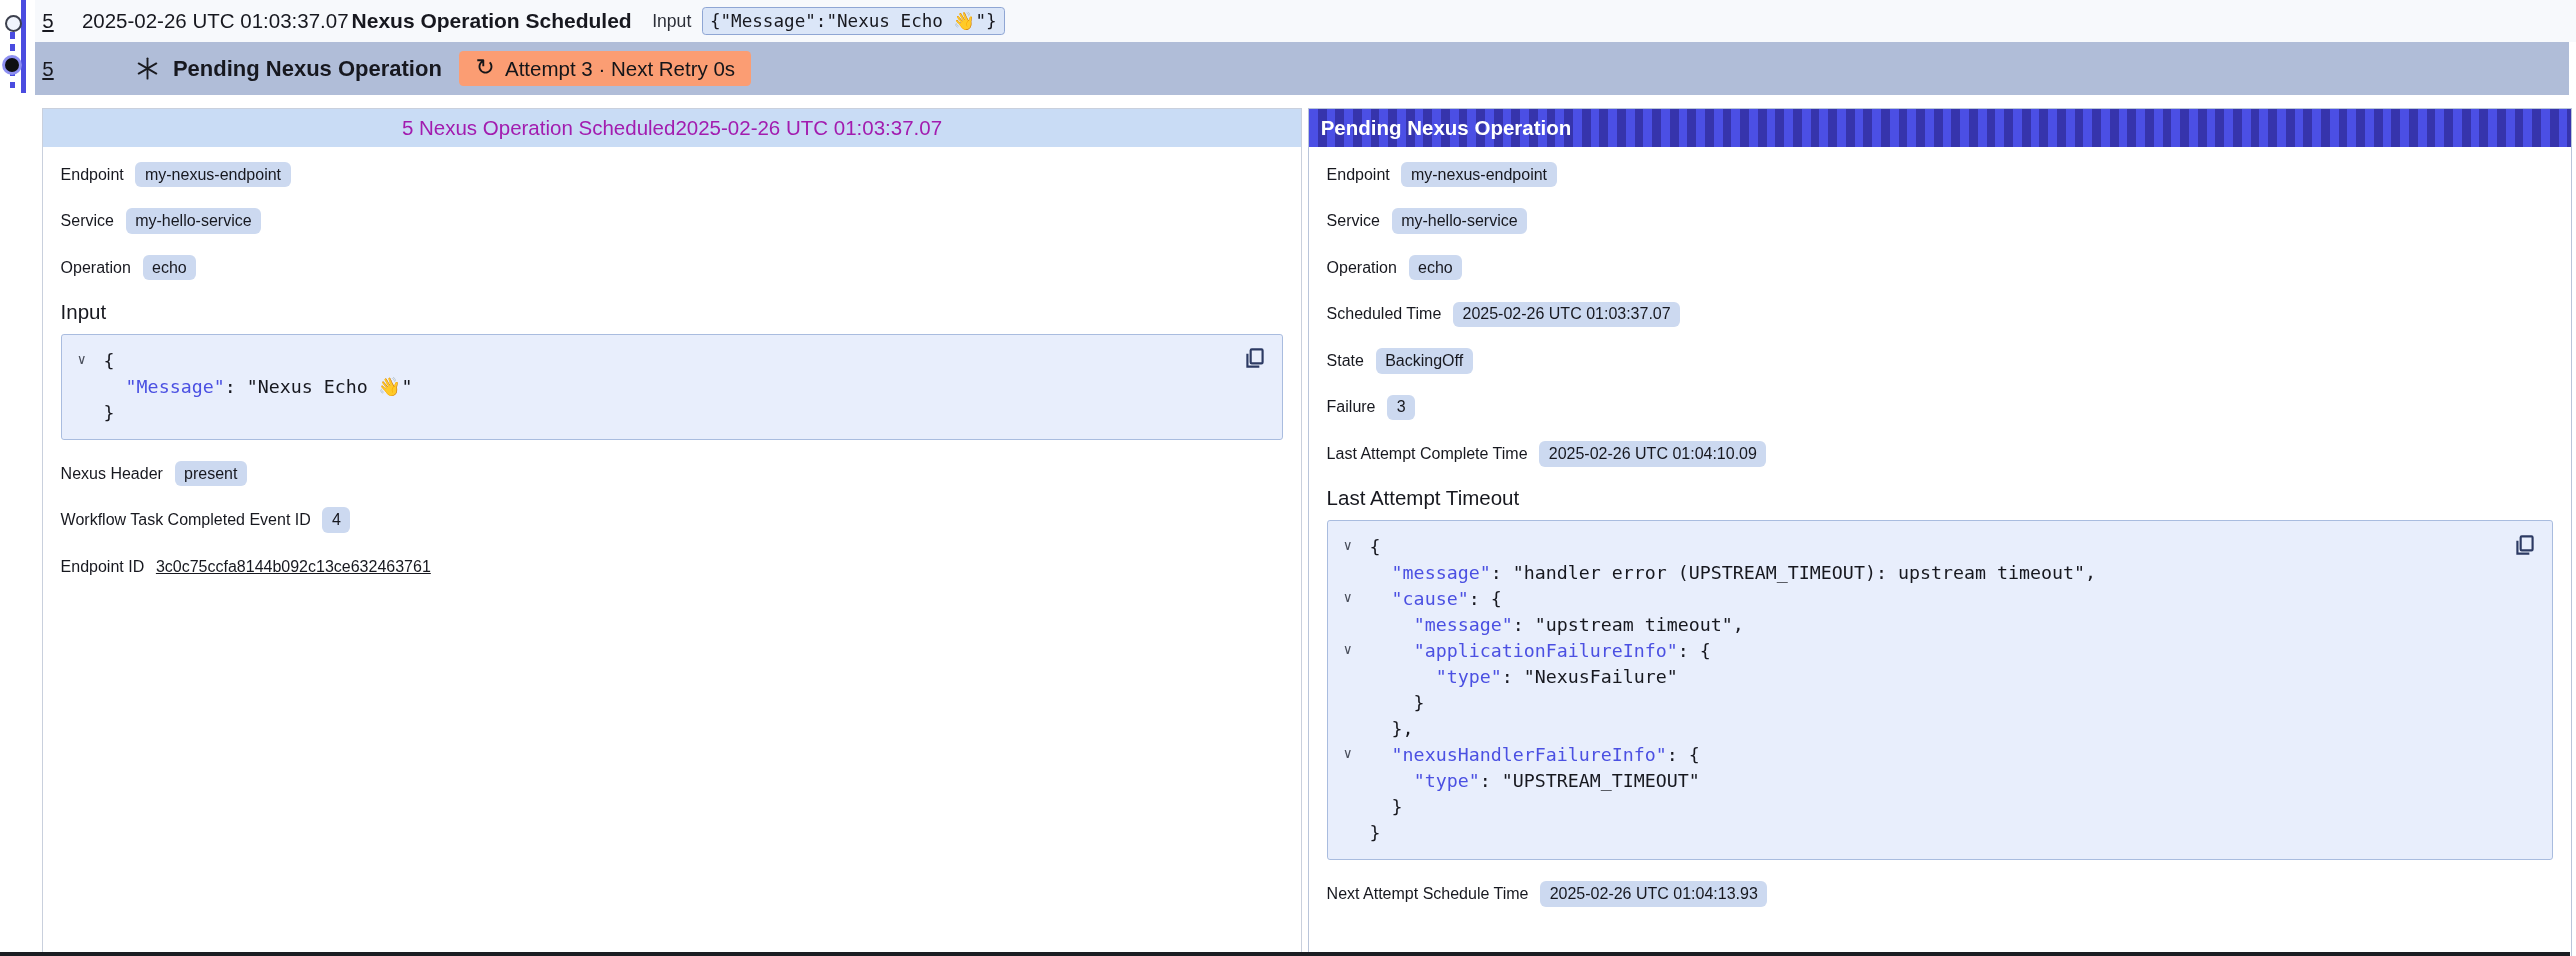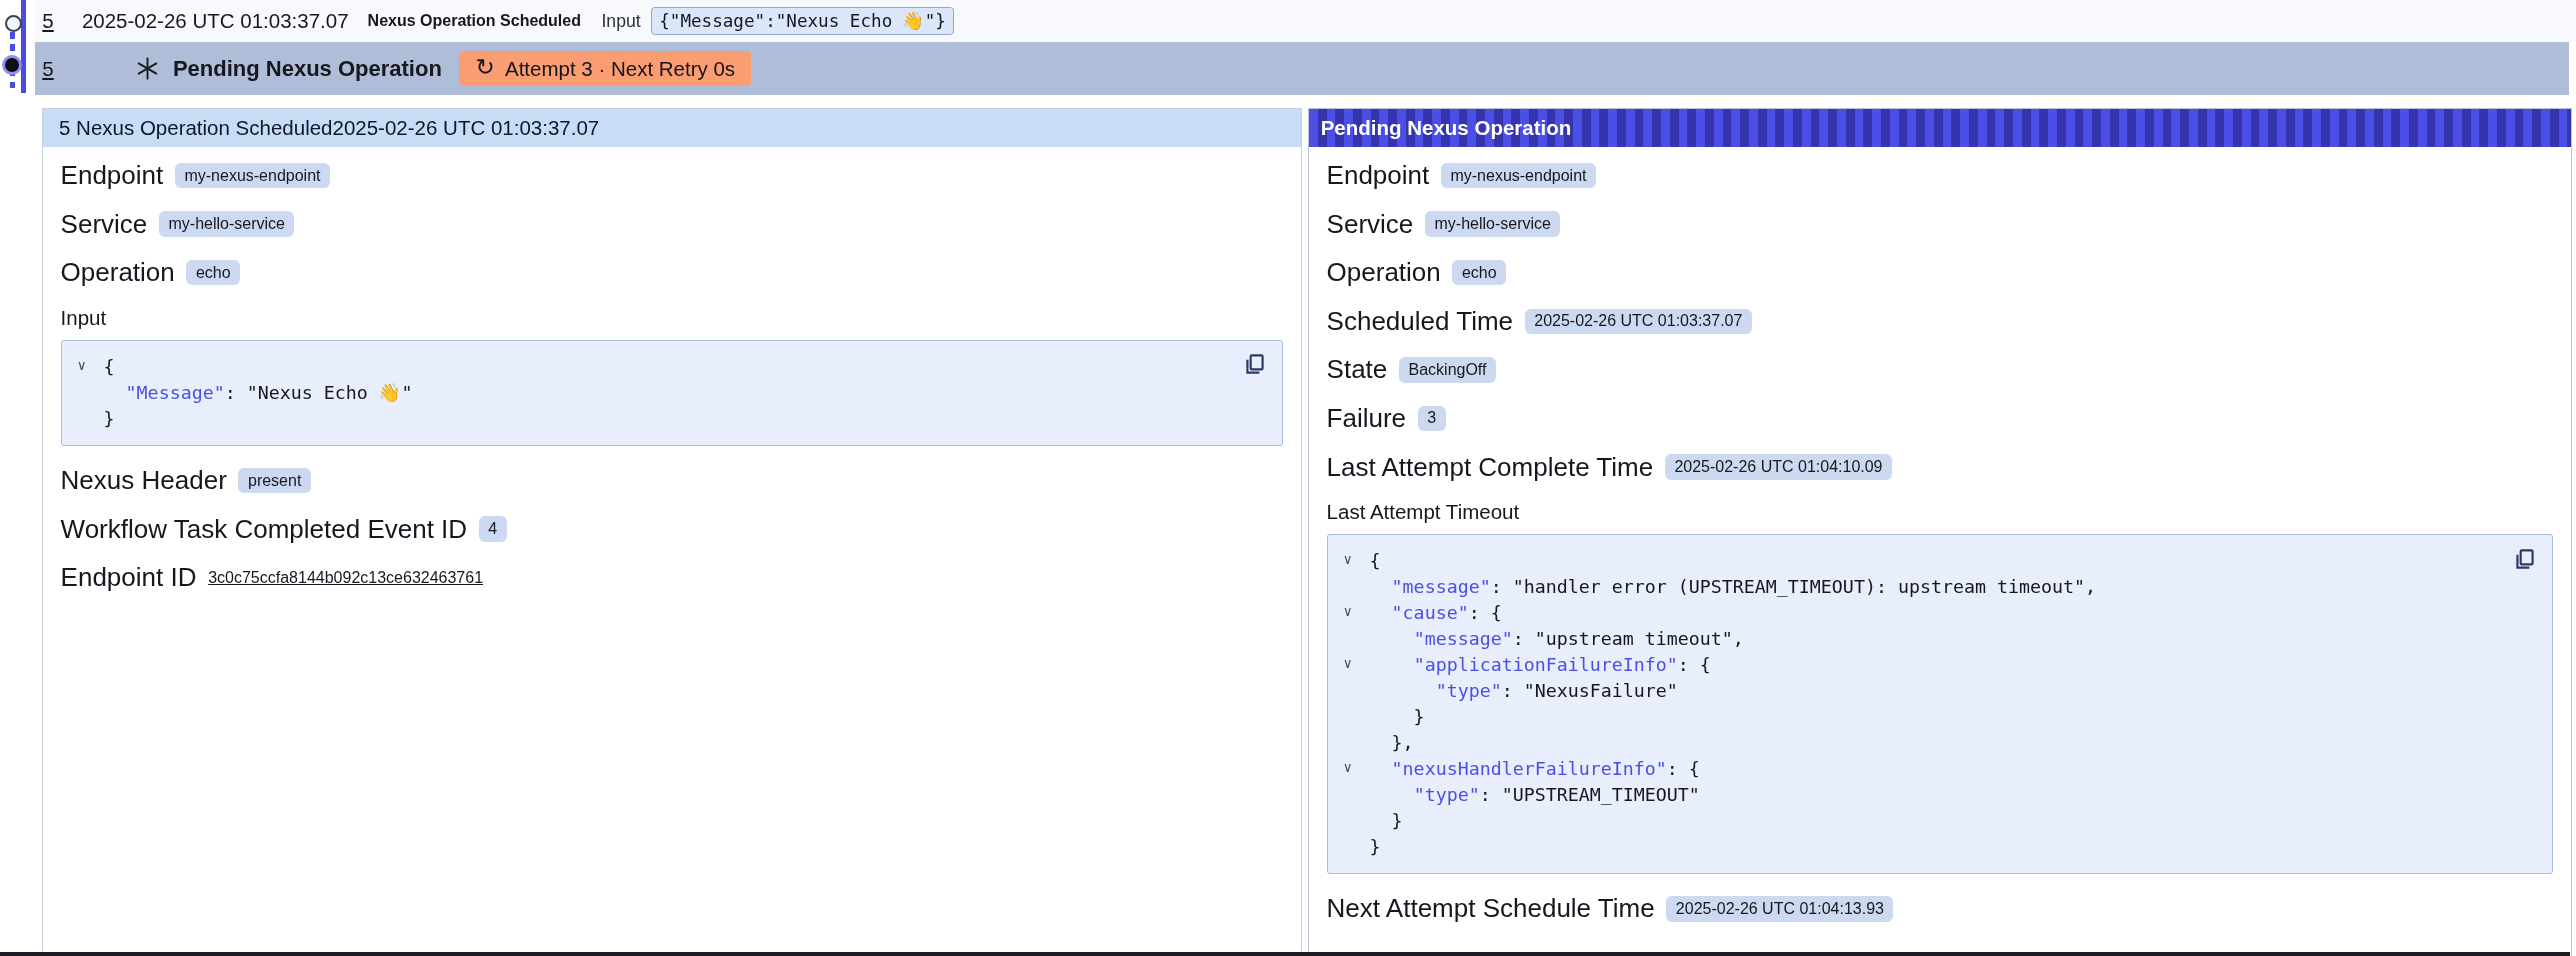--- a/index.html
+++ b/index.html
@@ -24,42 +24,42 @@
   .tl-circle-filled{position:absolute;left:5.1px;top:58px;width:14px;height:14px;border-radius:50%;
     background:#0e0f12;box-shadow:0 0 0 2.9px #8e90f2;}
 
   
   .row1{position:absolute;left:35px;top:0;width:2541px;height:42px;background:var(--row1-bg);
     display:flex;align-items:center;padding-left:7.3px;}
   .row2{position:absolute;left:35px;top:42px;width:2534px;height:53px;background:var(--row2-bg);
     display:flex;align-items:center;padding-left:7.3px;}
   .evt-id{width:17.6px;font-size:20.5px;color:var(--ink);text-decoration:underline;cursor:pointer;}
   .evt-time{margin-left:22px;font-size:20.5px;}
-  .evt-title{margin-left:19px;font-size:16px;font-weight:bold;}
+  .evt-title{margin-left:3px;font-size:21px;font-weight:bold;}
   .io-label{margin-left:20.5px;font-size:17.6px;color:#2c2f38;}
   .io-chip{margin-left:10.3px;font-family:"DejaVu Sans Mono",monospace;font-size:17.6px;
     background:#dbe6f8;border:1.5px solid #8fa6d4;border-radius:3.7px;padding:2.9px 7.3px;}
   .asterisk{margin-left:75px;flex:0 0 auto;}
   .evt-title2{margin-left:13px;font-size:22px;font-weight:bold;}
   .retry-badge{margin-left:17.6px;display:inline-flex;align-items:center;gap:10.3px;
     background:var(--orange);border-radius:4.4px;padding:5.9px 16px;font-size:20.5px;color:#141519;}
   .retry-icon{font-size:23px;line-height:1;transform:translateY(-0.7px);}
 
   
   .panel{position:absolute;top:108px;background:#fff;border:0.7px solid var(--panel-border);border-bottom:none;}
   .panel.left{left:42px;width:1260px;height:848px;border-color:#c9d0dd;}
   .panel.right{left:1308px;width:1264px;height:848px;border-color:#b9c5da;}
   .panel-head{height:38px;display:flex;align-items:center;font-size:20.5px;padding:0 16px;}
-  .panel-head.blue{background:var(--header-blue);justify-content:flex-start;color:#0f172a;}
+  .panel-head.blue{background:var(--header-blue);justify-content:center;color:#a21caf;}
   .panel-head.striped{background:repeating-linear-gradient(90deg,var(--stripe-light) 0 8.8px,var(--stripe-dark) 8.8px 17.6px);
     color:#fff;font-weight:bold;padding:0 11.7px;}
   .panel-body{padding:13px 17.6px 0 17.6px;}
 
   .field-row{display:flex;align-items:center;margin-bottom:17.6px;min-height:29px;}
-  .field-label{font-size:26px;margin-right:11.7px;white-space:nowrap;}
+  .field-label{font-size:16px;margin-right:11.7px;white-space:nowrap;}
   .chip{background:var(--chip-bg);border-radius:5.9px;padding:3.7px 9.5px;font-size:16px;white-space:nowrap;}
   .field-link{font-size:16px;text-decoration:underline;cursor:pointer;padding:3.7px 0;white-space:nowrap;}
 
   .section-label{font-size:20.5px;margin:1.5px 0 10.3px 0;}
   .code-block{position:relative;background:var(--code-bg);border:0.7px solid var(--code-border);
     border-radius:2.9px;padding:13px 17.6px 13px 42px;margin-bottom:19px;
     font-family:"DejaVu Sans Mono",monospace;font-size:18.3px;line-height:26px;color:var(--ink);}
   .code-line{position:relative;white-space:pre;}
   .chev{position:absolute;left:-26px;top:3.7px;font-size:14px;color:#4a4f5c;cursor:pointer;line-height:1;}
   .tok-k{color:var(--key-blue);}

